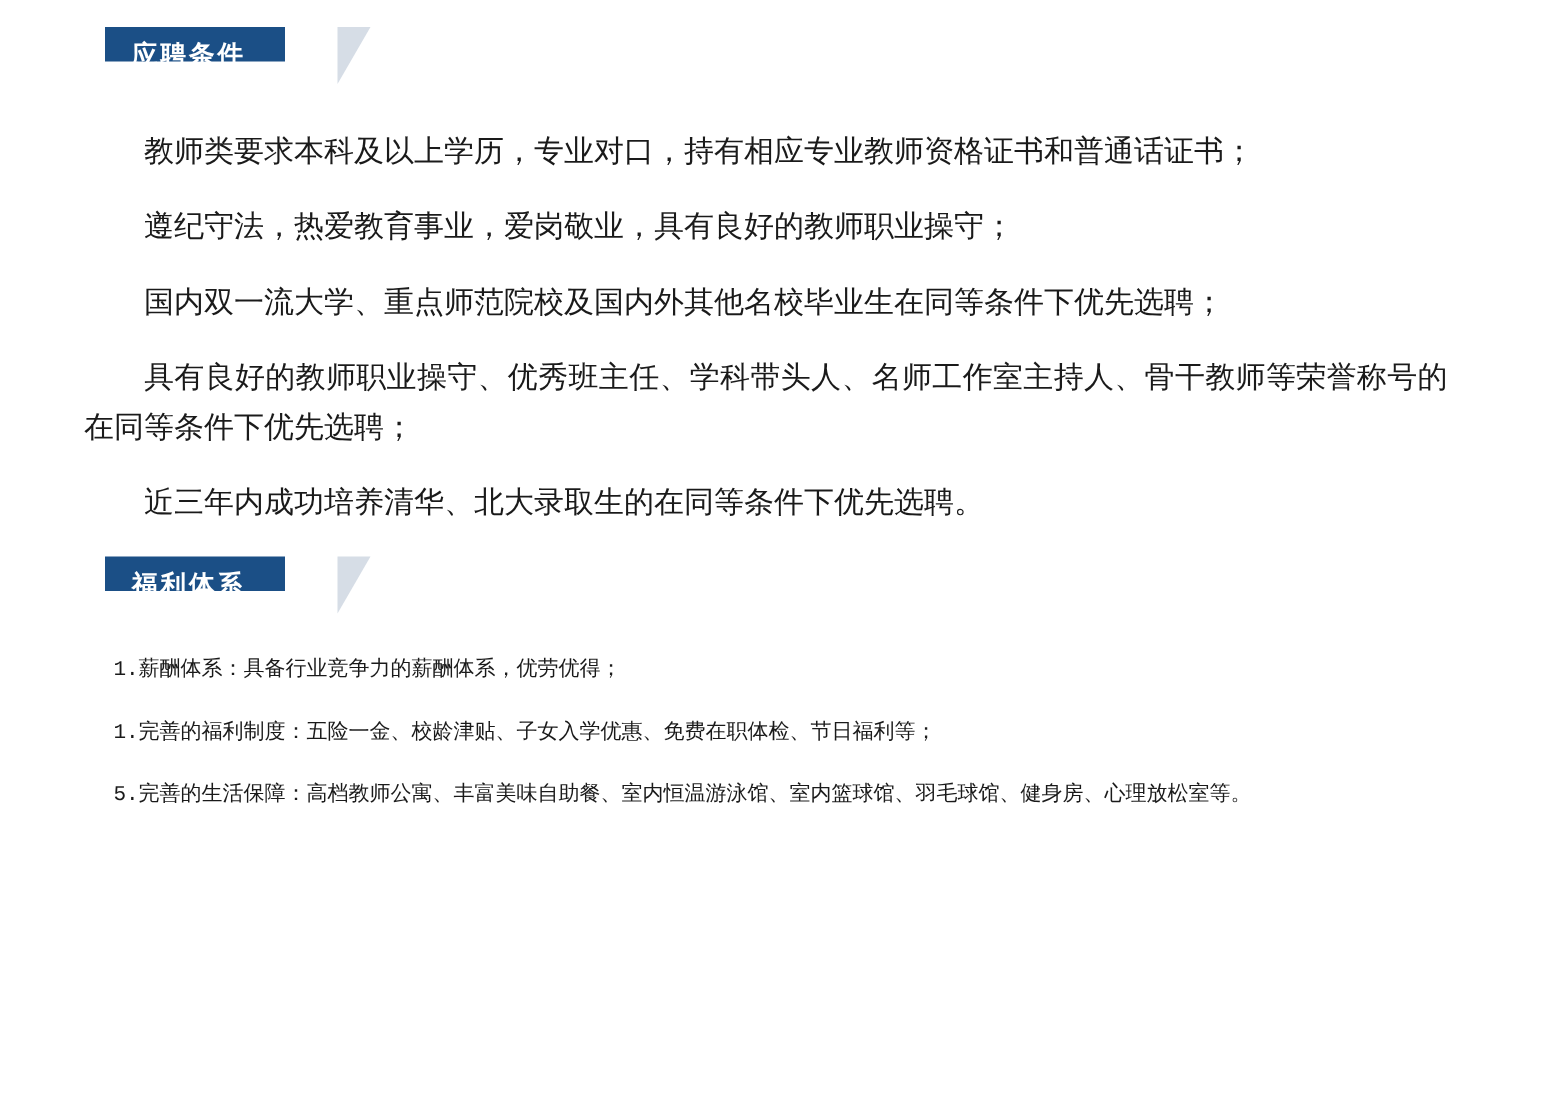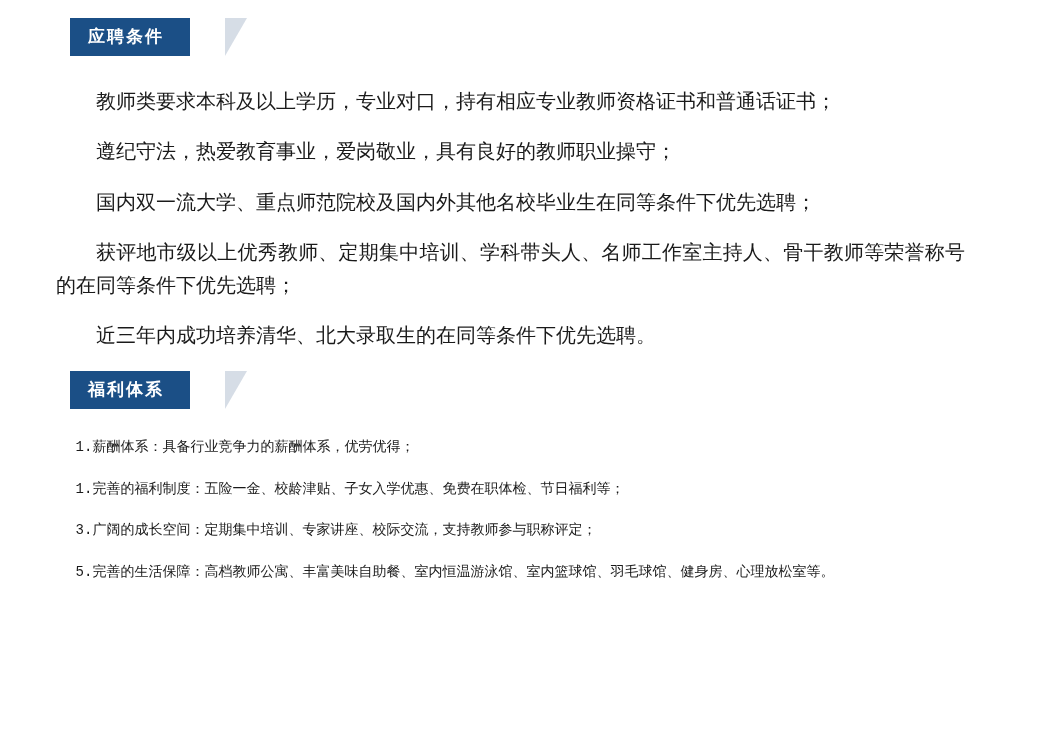--- a/index.html
+++ b/index.html
@@ -24,21 +24,21 @@
   .section-header {
     position: relative;
     display: block;
     height: 46px;
     margin-left: 70px;
     width: 155px;
   }
   .banner {
     position: relative;
     display: inline-block;
-    height: 38px;
+    height: 23px;
     line-height: 38px;
     padding: 0 26px 0 18px;
     background: #1b4f86;
     color: #ffffff;
     font-size: 17px;
     font-weight: bold;
     letter-spacing: 2px;
     font-family: "Liberation Sans", sans-serif;
     box-sizing: border-box;
   }
@@ -81,29 +81,28 @@
 
   <div class="section-header section-1">
     <span class="banner">应聘条件</span>
     <span class="banner-tail"></span>
   </div>
 
   <div class="block-1">
     <p class="para">教师类要求本科及以上学历，专业对口，持有相应专业教师资格证书和普通话证书；</p>
     <p class="para">遵纪守法，热爱教育事业，爱岗敬业，具有良好的教师职业操守；</p>
     <p class="para">国内双一流大学、重点师范院校及国内外其他名校毕业生在同等条件下优先选聘；</p>
-    <p class="para">获评地市级以上优秀教师、定期集中培训、学科带头人、名师工作室主持人、骨干教师等荣誉称号的在同等条件下优先选聘；</p>
+    <p class="para">具有良好的教师职业操守、优秀班主任、学科带头人、名师工作室主持人、骨干教师等荣誉称号的在同等条件下优先选聘；</p>
     <p class="para">近三年内成功培养清华、北大录取生的在同等条件下优先选聘。</p>
   </div>
 
   <div class="section-header section-2">
     <span class="banner">福利体系</span>
     <span class="banner-tail"></span>
   </div>
 
   <div class="block-2">
     <p class="para sans">1.薪酬体系：具备行业竞争力的薪酬体系，优劳优得；</p>
     <p class="para sans">1.完善的福利制度：五险一金、校龄津贴、子女入学优惠、免费在职体检、节日福利等；</p>
-    <p class="para sans">3.广阔的成长空间：定期集中培训、专家讲座、校际交流，支持教师参与职称评定；</p>
     <p class="para sans">5.完善的生活保障：高档教师公寓、丰富美味自助餐、室内恒温游泳馆、室内篮球馆、羽毛球馆、健身房、心理放松室等。</p>
   </div>
 
 </div>
 
 </body></html>

